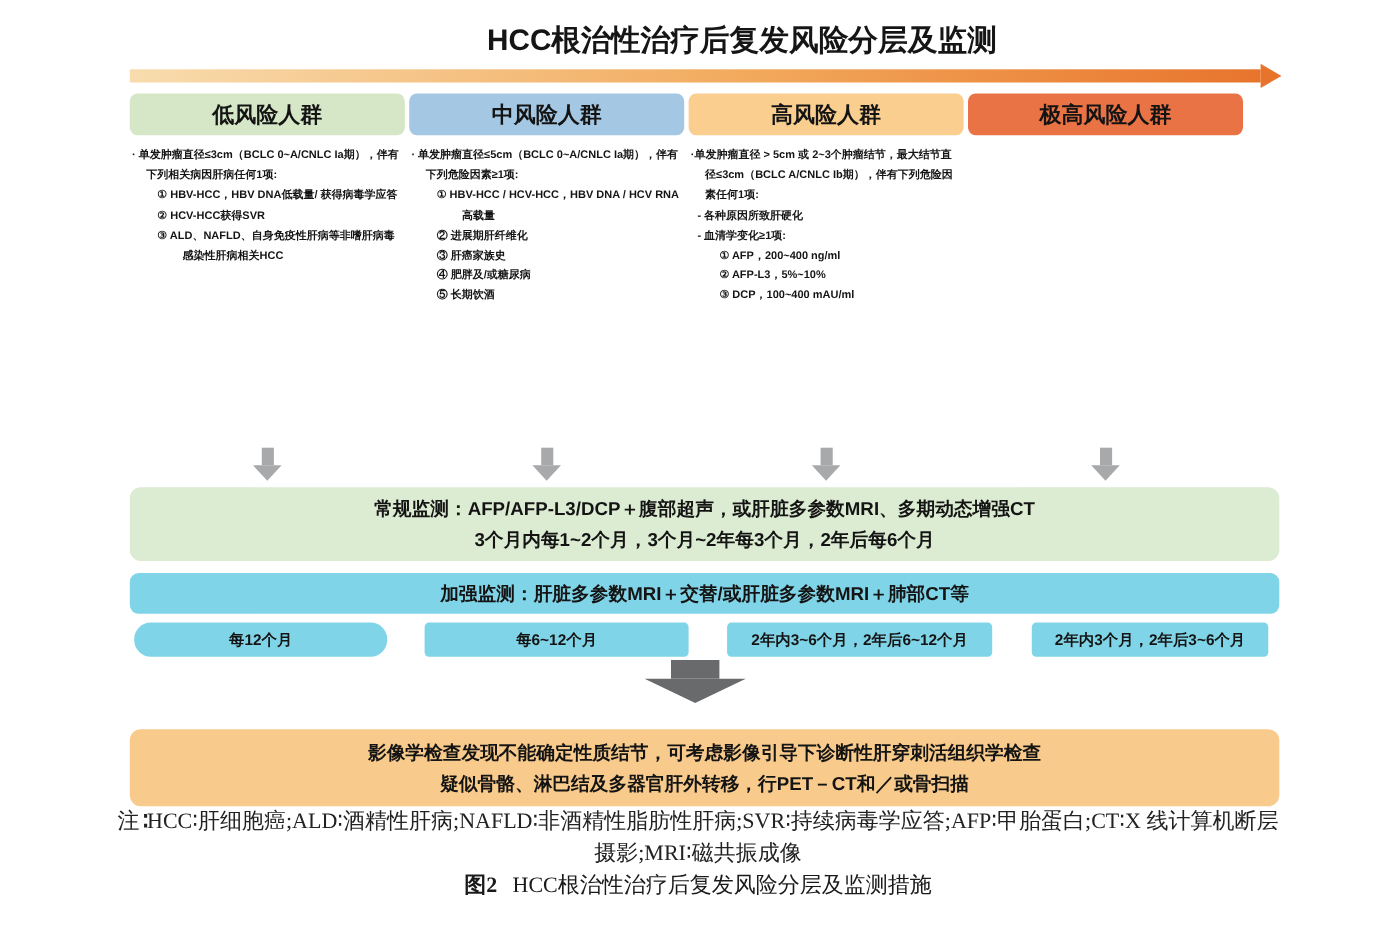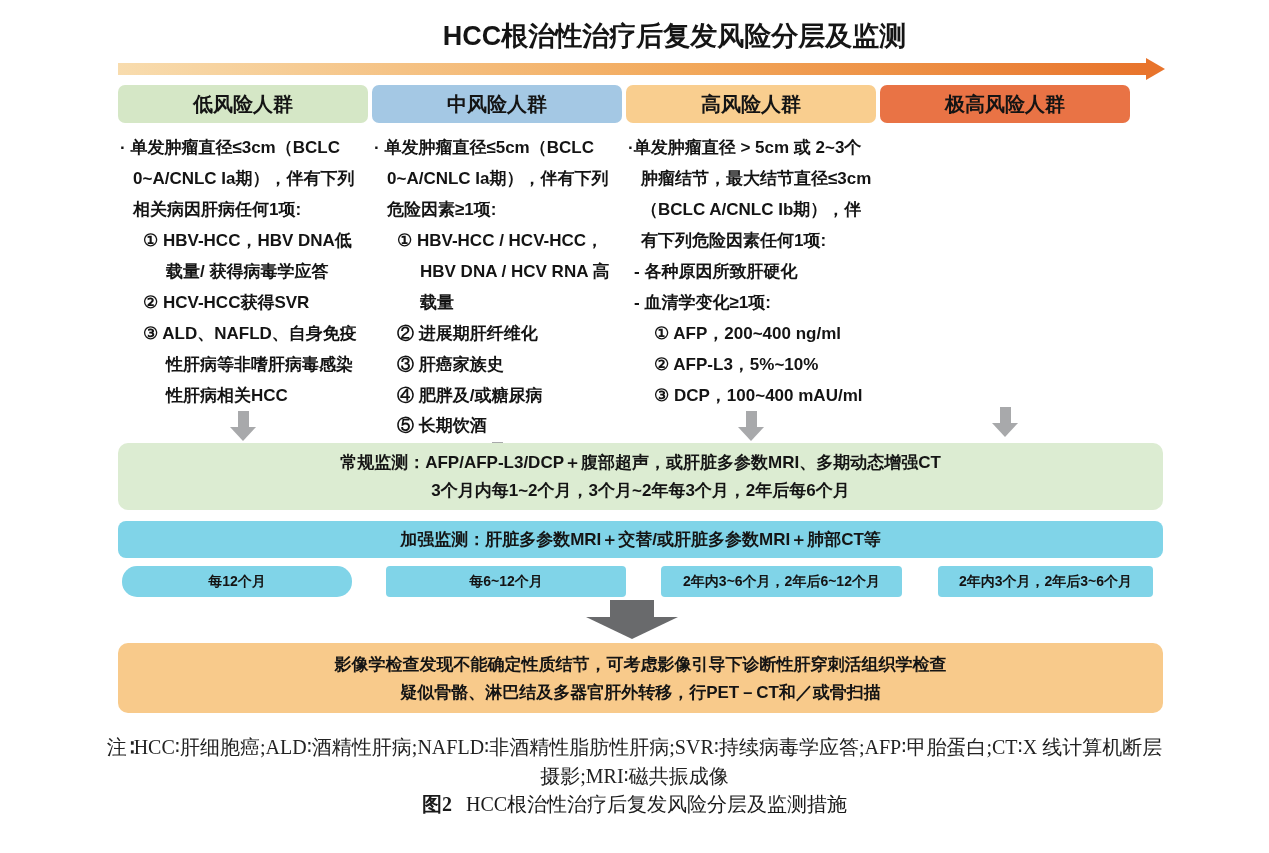--- a/index.html
+++ b/index.html
@@ -17,21 +17,21 @@
   .grad-arrow .ahead { position:absolute; right:-19px; top:-5px; width:0; height:0;
     border-top:11px solid transparent; border-bottom:11px solid transparent;
     border-left:19px solid #e8742c; }
   
   .columns-row { position:absolute; left:118px; top:85px; width:1045px; height:352px;
     display:flex; gap:4px; }
   .col { width:250px; display:flex; flex-direction:column; }
   .col-header { height:38px; border-radius:7px; flex:0 0 38px;
     display:flex; align-items:center; justify-content:center;
     font-size:20px; font-weight:700; color:#141414; }
-  .col-body { padding:10px 1px 0 2px; font-size:17px; font-weight:700;
+  .col-body { padding:10px 1px 0 2px; font-size:10px; font-weight:700;
     line-height:1.82; color:#141414; }
   .item { margin:0; }
   .lv0  { padding-left:13px; text-indent:-13px; }
   .lv1  { margin-left:23px;  padding-left:23px; text-indent:-23px; }
   .lv1d { margin-left:6px;  padding-left:11px; text-indent:-11px; }
   .lv2  { margin-left:26px; padding-left:23px; text-indent:-23px; }
   
   .arr-sm { margin:auto auto 0; width:26px; }
   .arr-sm .shaft { display:block; width:11px; height:16px; background:#a8a9ab; margin:0 auto; }
   .arr-sm .head  { display:block; width:0; height:0; margin:0 auto;
@@ -51,21 +51,21 @@
   .ibox:nth-child(1){ left:4px;   width:230px;border-radius:15px; }
   .ibox:nth-child(2){ left:268px; width:240px; }
   .ibox:nth-child(3){ left:543px; width:241px; }
   .ibox:nth-child(4){ left:820px; width:215px; }
   
   .arr-big { position:absolute; left:586px; top:600px; width:92px; }
   .arr-big .shaft { display:block; width:44px; height:17px; background:#696a6c; margin:0 auto; }
   .arr-big .head  { display:block; width:0; height:0; margin:0 auto;
     border-left:46px solid transparent; border-right:46px solid transparent;
     border-top:22px solid #696a6c; }
-  .band-biopsy { top:643px; height:70px; background:#f8ca8b; font-size:17px; gap:5px; }
+  .band-biopsy { top:663px; height:70px; background:#f8ca8b; font-size:17px; gap:5px; }
   
   .notes { position:absolute; top:733px; left:0; width:100%; text-align:center;
     font-family:"Liberation Serif", serif; font-size:20px; line-height:1.45; color:#222; }
   .caption { position:absolute; top:791px; left:0; width:100%; text-align:center;
     font-family:"Liberation Serif", serif; font-size:20px; color:#1a1a1a; }
   .caption .cap-label { font-weight:700; margin-right:14px; }
 </style>
 </head>
 <body>
 

